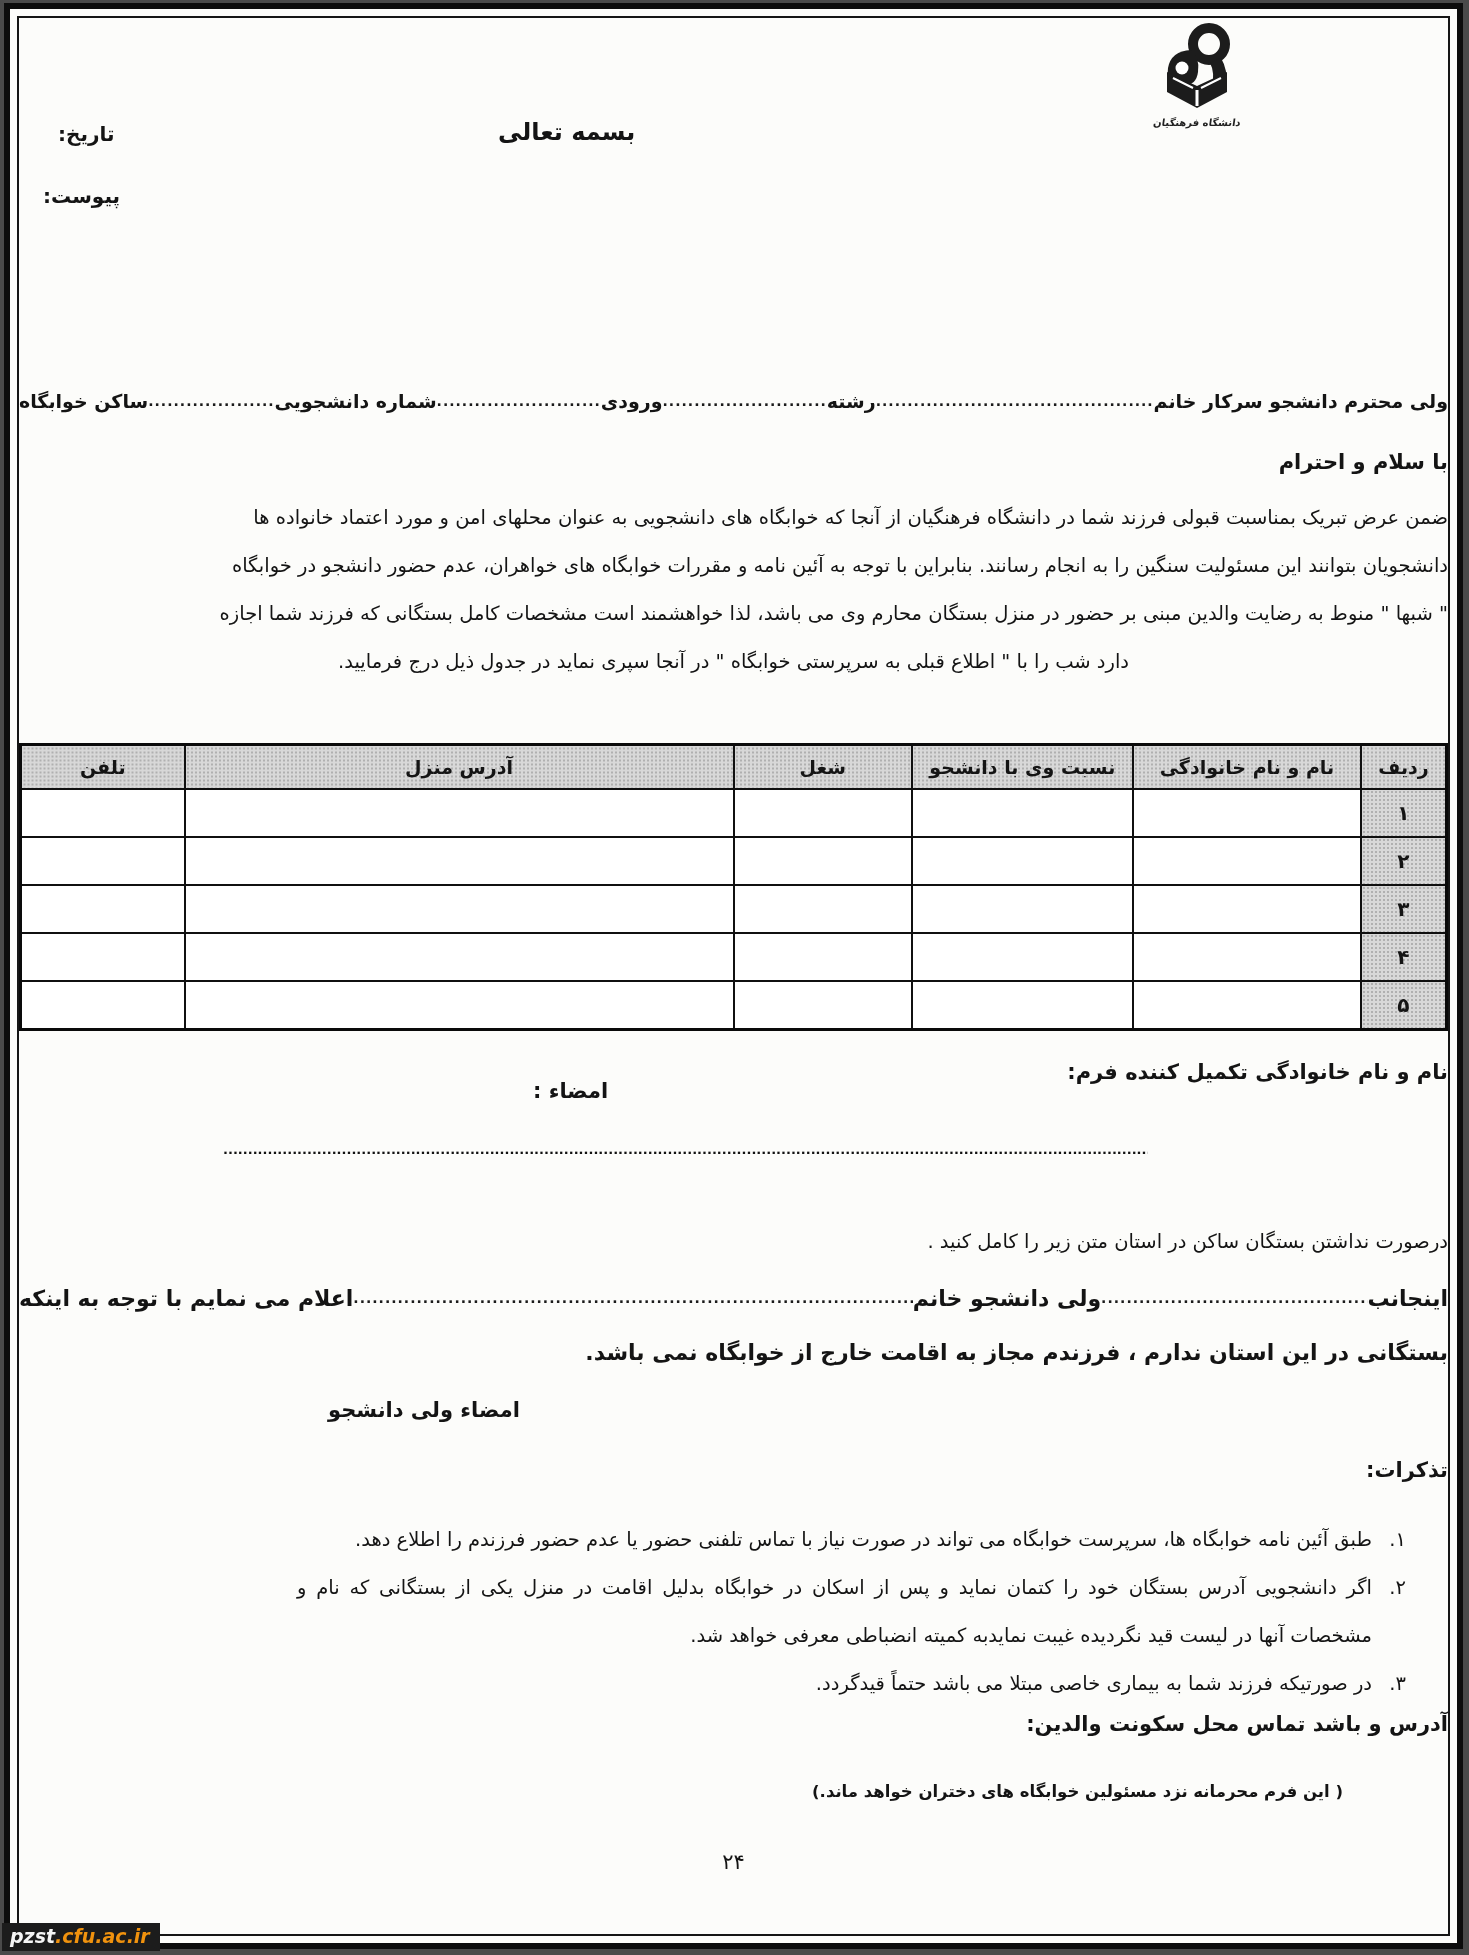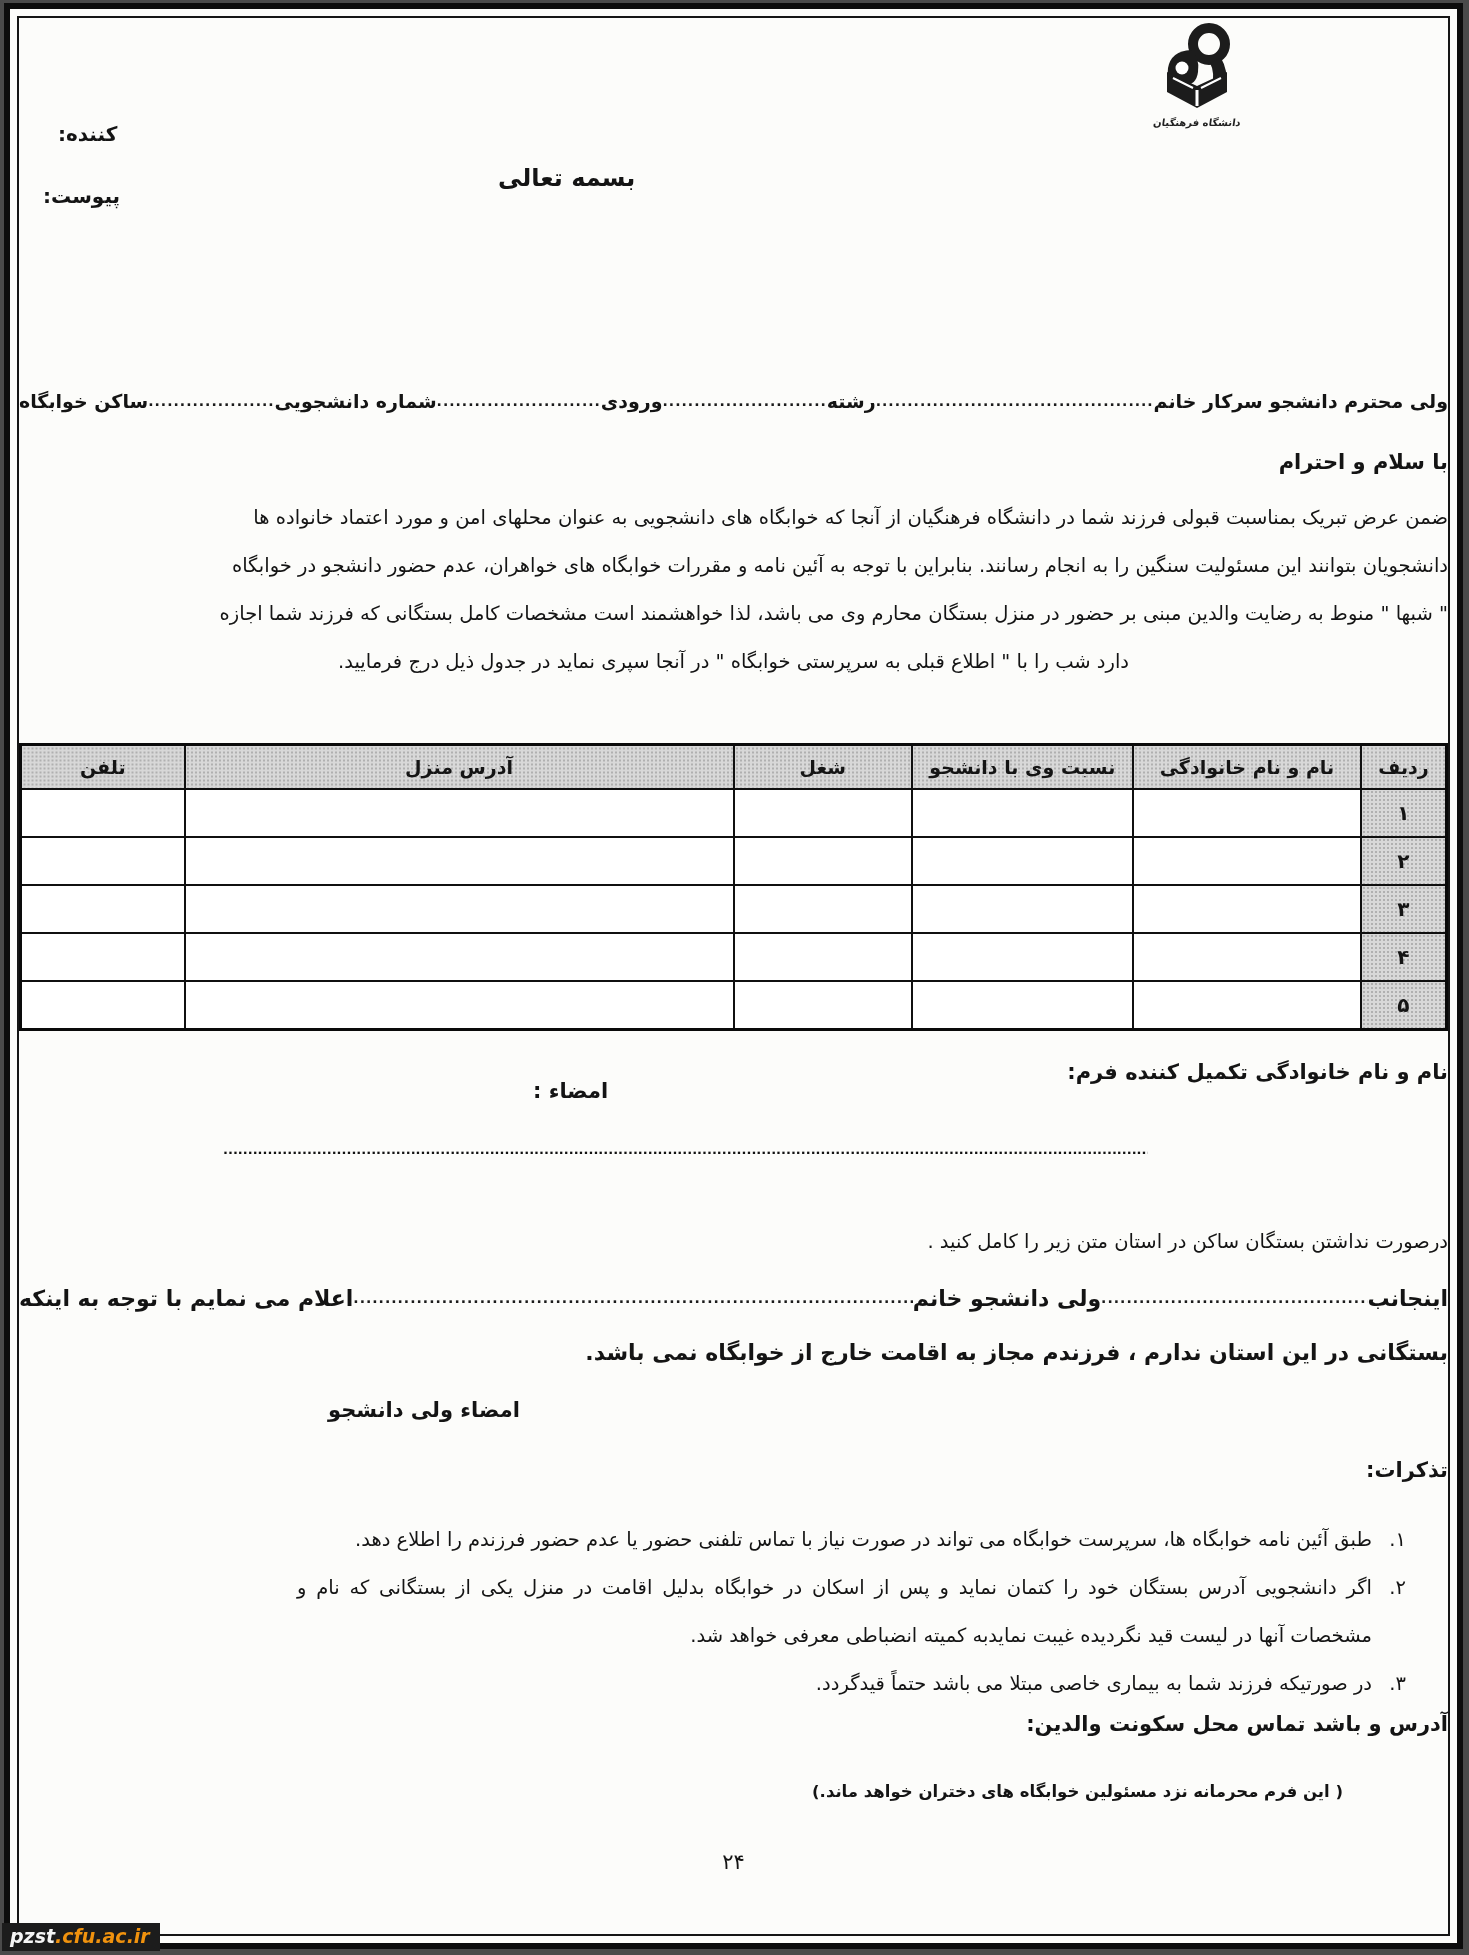--- a/index.html
+++ b/index.html
@@ -6,21 +6,21 @@
   .canvas{position:relative;width:1469px;height:1955px;background:#4a4a4a;overflow:hidden;
           font-family:"DejaVu Sans",sans-serif;color:#141414;}
   .page{position:absolute;top:3px;left:4px;right:6px;bottom:6px;background:#fcfcfa;border:6px solid #0c0c0c;}
   .inner-frame{position:absolute;inset:7px;border:2px solid #151515;pointer-events:none;}
   .content{position:absolute;inset:9px;padding:0 58px;direction:rtl;}
 
   
   .logo{position:absolute;top:2px;right:201px;width:100px;text-align:center;}
   .logo-caption{font-size:10px;font-weight:bold;color:#222;margin-top:1px;letter-spacing:0.5px;
                 transform:skewX(-8deg);}
-  .besmeh{position:absolute;top:100px;left:479px;font-size:24px;font-weight:bold;margin-top:46px;}
+  .besmeh{position:absolute;top:100px;left:479px;font-size:24px;font-weight:bold;}
   .date-label{position:absolute;top:104px;left:39px;font-size:20px;font-weight:600;}
   .attach-label{position:absolute;top:166px;left:24px;font-size:20px;font-weight:600;}
 
   .title-band{position:absolute;top:262px;left:50%;transform:translateX(calc(-50% - 43px));
               background-color:#d2d2d2;
               background-image:radial-gradient(circle,#ababab 0.9px,rgba(0,0,0,0) 1px);
               background-size:4px 4px;
               padding:7px 28px 9px 28px;font-size:28px;font-weight:bold;white-space:nowrap;}
 
   .addressee{position:absolute;top:372px;left:0;right:0;display:flex;align-items:flex-end;
@@ -96,21 +96,21 @@
           <path d="M40 30 q-20 1 -23 18 q-2 15 13 17 q15 2 17 -13 q2 -15 -7 -22 z" fill="#1c1c1c"></path>
           <circle cx="31" cy="48" r="6.5" fill="#ffffff"></circle>
           <path d="M46 66 L16 52 L16 72 L46 88 L76 72 L76 52 Z" fill="#1c1c1c"></path>
           <path d="M46 70 L46 86" stroke="#ffffff" stroke-width="3"></path>
           <path d="M22 58 L42 68 M70 58 L50 68" stroke="#ffffff" stroke-width="2"></path>
         </svg>
         <div class="logo-caption">دانشگاه فرهنگیان</div>
       </div>
 
       <div class="besmeh">بسمه تعالی</div>
-      <div class="date-label">کننده:</div>
+      <div class="date-label">تاریخ:</div>
       <div class="attach-label">پیوست:</div>
 
 
       <div class="addressee">
         <span>ولی محترم دانشجو سرکار خانم</span>
         <span class="leader f22">........................................................................................................................................................................................................................................................................................................................................................................</span>
         <span>رشته</span>
         <span class="leader f13">........................................................................................................................................................................................................................................................................................................................................................................</span>
         <span>ورودی</span>
         <span class="leader f13">........................................................................................................................................................................................................................................................................................................................................................................</span>

